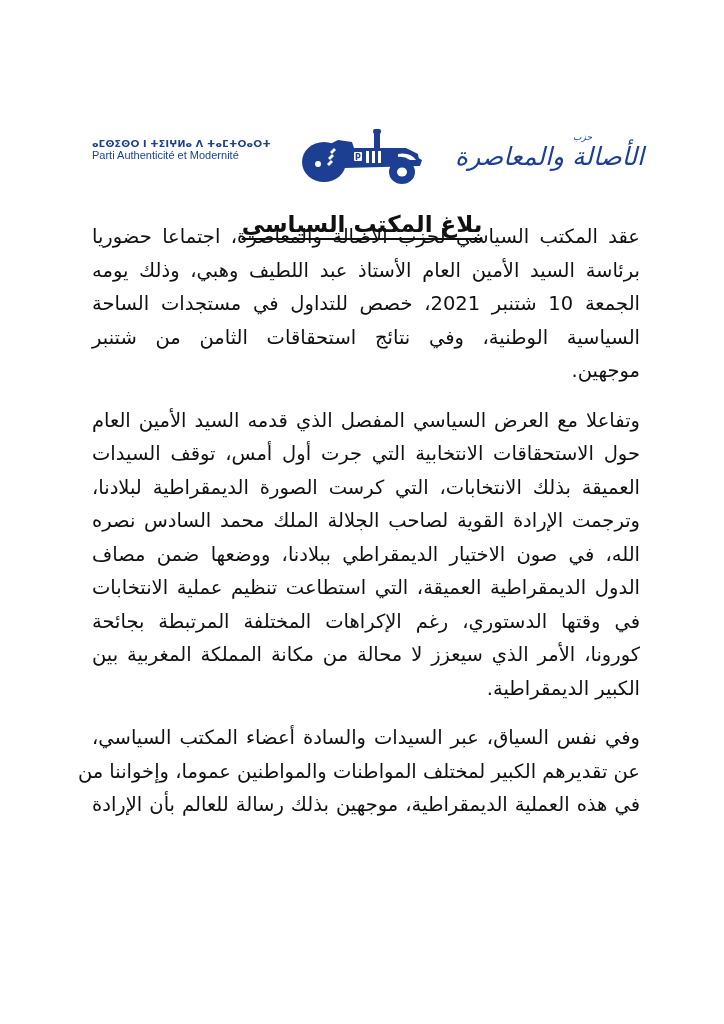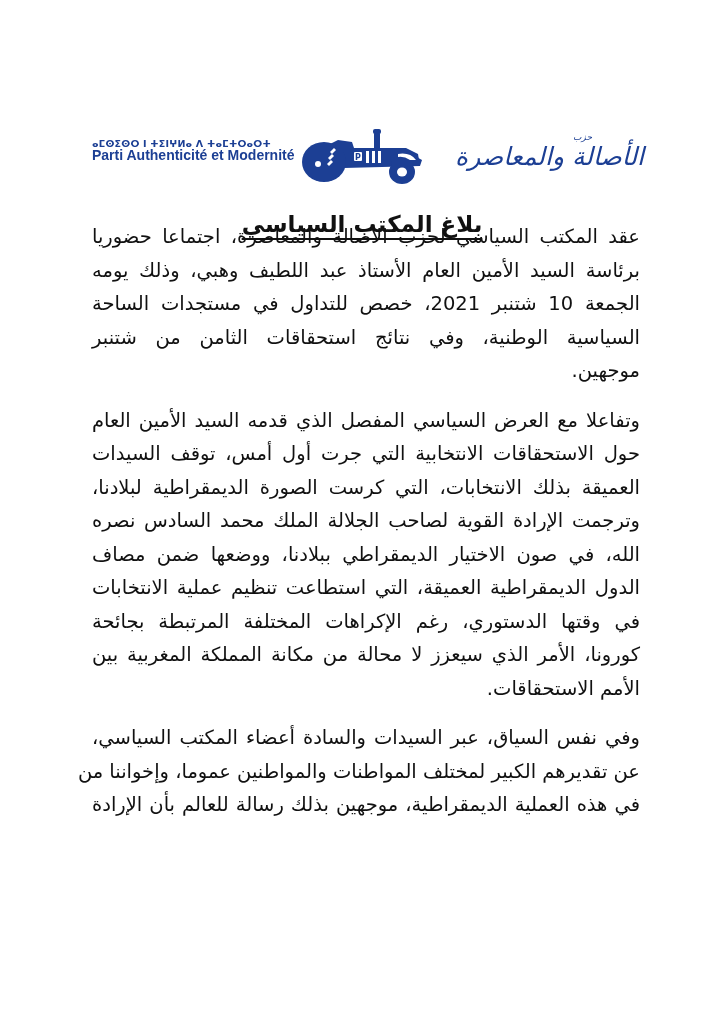--- a/index.html
+++ b/index.html
@@ -41,25 +41,24 @@
   .tifinagh {
     font-family: "DejaVu Sans", sans-serif;
     font-size: 9.5px;
     font-weight: bold;
     letter-spacing: 0.2px;
     white-space: nowrap;
     line-height: 12px;
   }
   .latin-name {
     font-family: "Liberation Sans", sans-serif;
-    font-size: 14px;
-    font-weight: bold;
+    font-size: 11px;
+    font-weight: normal;
     white-space: nowrap;
     line-height: 11px;
-    text-align: center;
   }
   .tractor {
     position: absolute;
     left: 206px;
     top: 2px;
     width: 140px;
     height: 60px;
   }
   .brand-arabic {
     position: absolute;
@@ -198,21 +197,21 @@
 
     <div class="para">
       <span class="line">وتفاعلا مع العرض السياسي المفصل الذي قدمه السيد الأمين العام</span>
       <span class="line">حول الاستحقاقات الانتخابية التي جرت أول أمس، توقف السيدات</span>
       <span class="line">العميقة بذلك الانتخابات، التي كرست الصورة الديمقراطية لبلادنا،</span>
       <span class="line">وترجمت الإرادة القوية لصاحب الجلالة الملك محمد السادس نصره</span>
       <span class="line">الله، في صون الاختيار الديمقراطي ببلادنا، ووضعها ضمن مصاف</span>
       <span class="line">الدول الديمقراطية العميقة، التي استطاعت تنظيم عملية الانتخابات</span>
       <span class="line">في وقتها الدستوري، رغم الإكراهات المختلفة المرتبطة بجائحة</span>
       <span class="line">كورونا، الأمر الذي سيعزز لا محالة من مكانة المملكة المغربية بين</span>
-      <span class="line last">الأمم الاستحقاقات.</span>
+      <span class="line last">الكبير الديمقراطية.</span>
     </div>
 
     <div class="para">
       <span class="line">وفي نفس السياق، عبر السيدات والسادة أعضاء المكتب السياسي،</span>
       <span class="line">عن تقديرهم الكبير لمختلف المواطنات والمواطنين عموما، وإخواننا من</span>
       <span class="line">في هذه العملية الديمقراطية، موجهين بذلك رسالة للعالم بأن الإرادة</span>
     </div>
   </div>
 
 </div>

